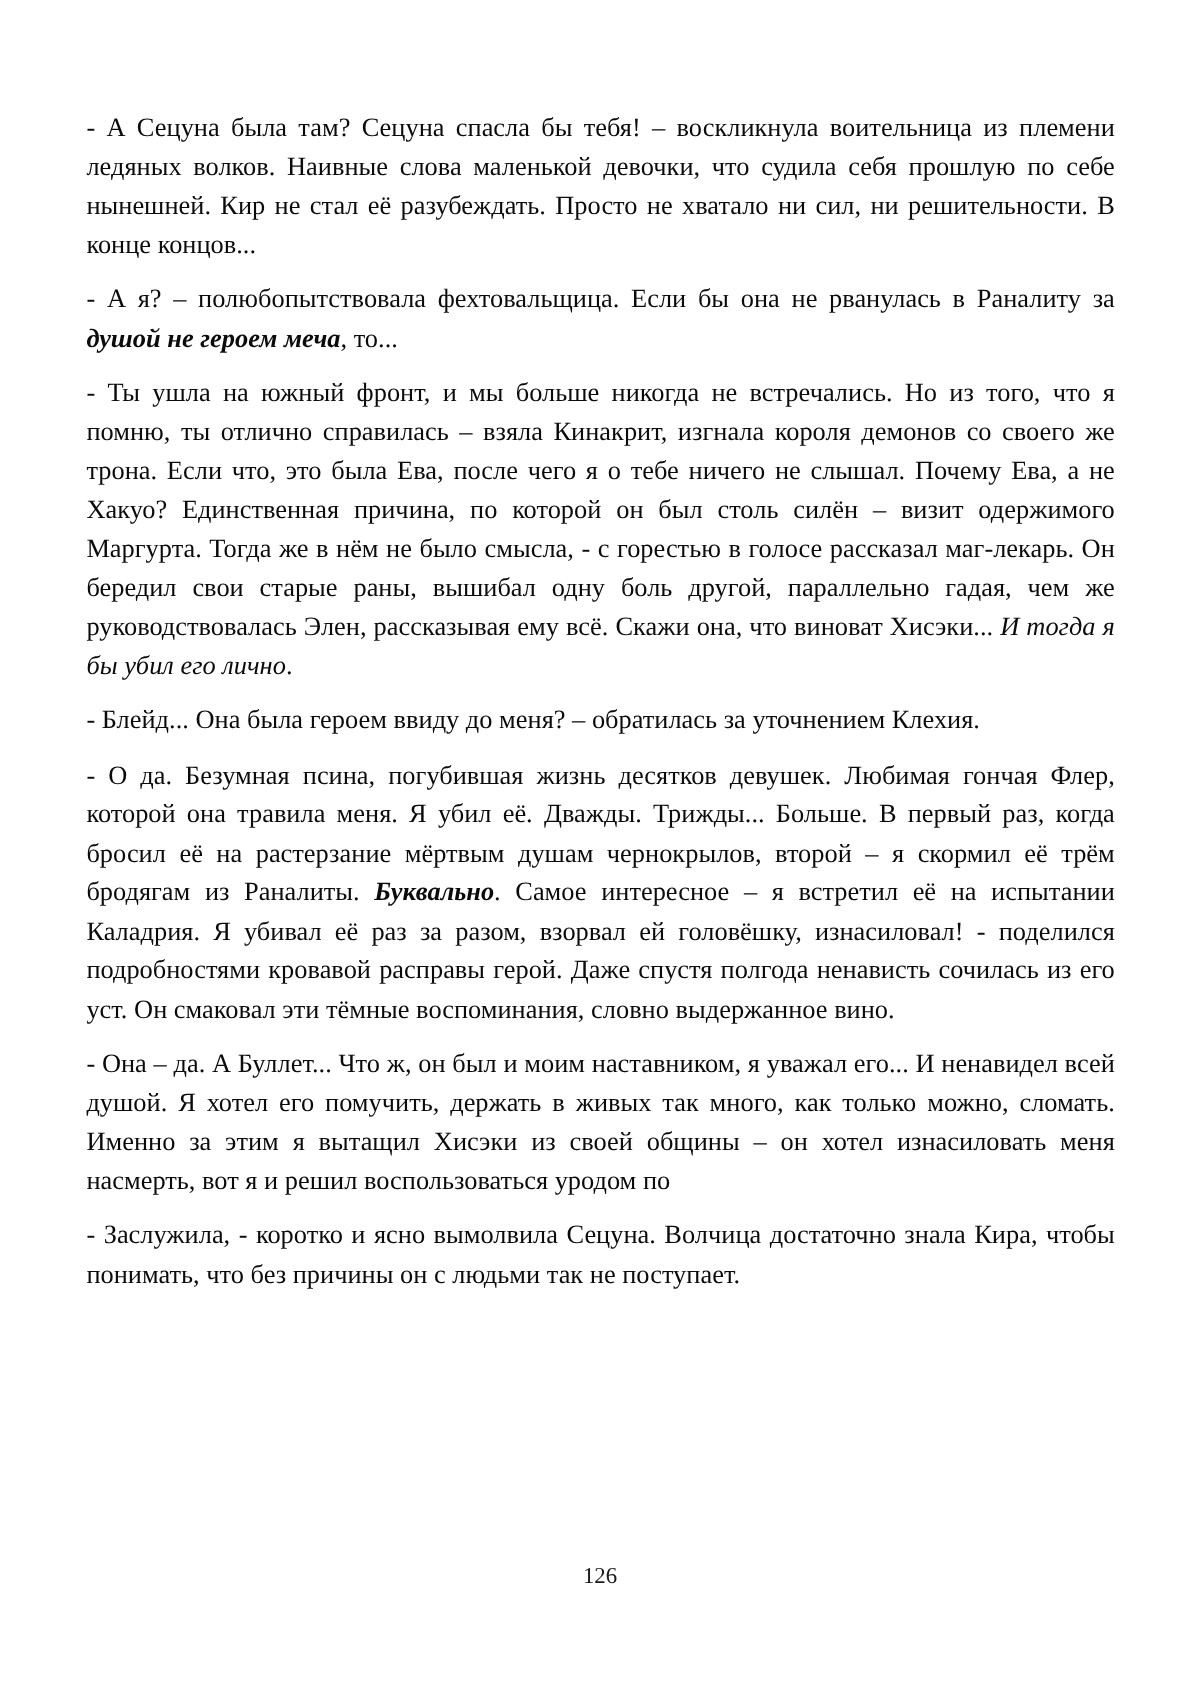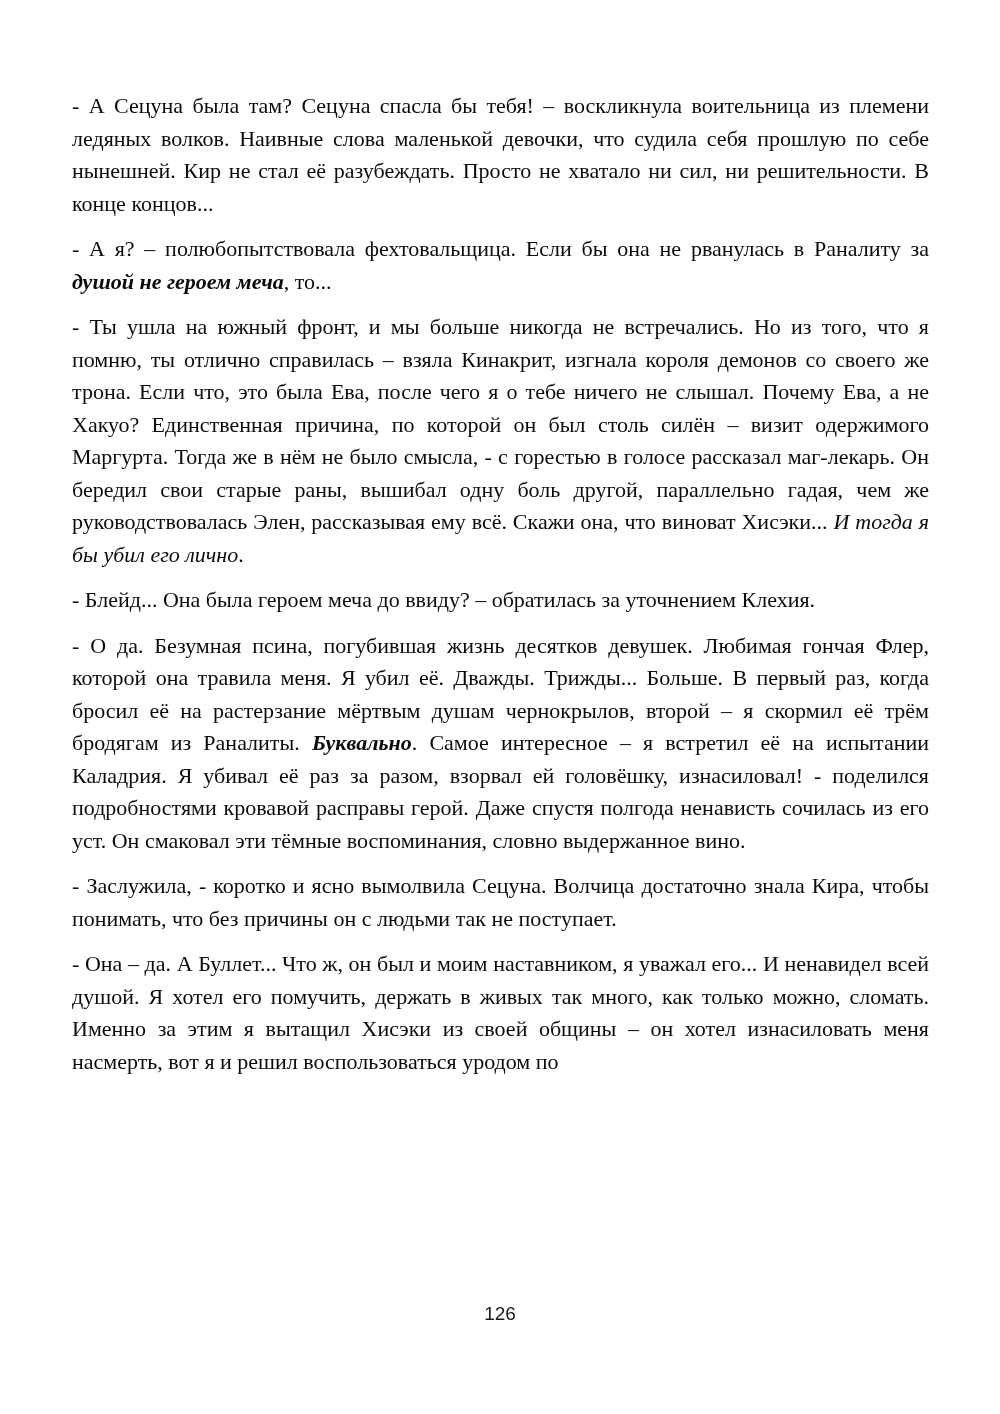--- a/index.html
+++ b/index.html
@@ -31,32 +31,32 @@
   }
   .run.normal { font-weight: normal; font-style: normal; }
   .run.bold-italic { font-weight: 700; font-style: italic; }
   .run.italic { font-style: italic; }
   .page-number {
     position: absolute;
     left: 0;
     top: 1303px;
     width: 100%;
     text-align: center;
-    font-family: Liberation Sans, sans-serif;
+    font-family: Liberation Serif, serif;
     font-size: 19px;
     color: #1a1a1a;
   }
 </style>
 </head>
 <body>
 
 <div class="page">
   <div class="text-block">
       <p class="para"><span class="run normal">- А Сецуна была там? Сецуна спасла бы тебя! – воскликнула воительница из племени ледяных волков. Наивные слова маленькой девочки, что судила себя прошлую по себе нынешней. Кир не стал её разубеждать. Просто не хватало ни сил, ни решительности. В конце концов...</span></p>
       <p class="para"><span class="run normal">- А я? – полюбопытствовала фехтовальщица. Если бы она не рванулась в Раналиту за </span><span class="run bold-italic">душой не героем меча</span><span class="run normal">, то...</span></p>
       <p class="para"><span class="run normal">- Ты ушла на южный фронт, и мы больше никогда не встречались. Но из того, что я помню, ты отлично справилась – взяла Кинакрит, изгнала короля демонов со своего же трона. Если что, это была Ева, после чего я о тебе ничего не слышал. Почему Ева, а не Хакуо? Единственная причина, по которой он был столь силён – визит одержимого Маргурта. Тогда же в нём не было смысла, - с горестью в голосе рассказал маг-лекарь. Он бередил свои старые раны, вышибал одну боль другой, параллельно гадая, чем же руководствовалась Элен, рассказывая ему всё. Скажи она, что виноват Хисэки... </span><span class="run italic">И тогда я бы убил его лично</span><span class="run normal">.</span></p>
-      <p class="para"><span class="run normal">- Блейд... Она была героем меча до ввиду? – обратилась за уточнением Клехия.</span></p>
+      <p class="para"><span class="run normal">- Блейд... Она была героем ввиду до меня? – обратилась за уточнением Клехия.</span></p>
       <p class="para"><span class="run normal">- О да. Безумная псина, погубившая жизнь десятков девушек. Любимая гончая Флер, которой она травила меня. Я убил её. Дважды. Трижды... Больше. В первый раз, когда бросил её на растерзание мёртвым душам чернокрылов, второй – я скормил её трём бродягам из Раналиты. </span><span class="run bold-italic">Буквально</span><span class="run normal">. Самое интересное – я встретил её на испытании Каладрия. Я убивал её раз за разом, взорвал ей головёшку, изнасиловал! - поделился подробностями кровавой расправы герой. Даже спустя полгода ненависть сочилась из его уст. Он смаковал эти тёмные воспоминания, словно выдержанное вино.</span></p>
+      <p class="para"><span class="run normal">- Она – да. А Буллет... Что ж, он был и моим наставником, я уважал его... И ненавидел всей душой. Я хотел его помучить, держать в живых так много, как только можно, сломать. Именно за этим я вытащил Хисэки из своей общины – он хотел изнасиловать меня насмерть, вот я и решил воспользоваться уродом по</span></p>
       <p class="para"><span class="run normal">- Заслужила, - коротко и ясно вымолвила Сецуна. Волчица достаточно знала Кира, чтобы понимать, что без причины он с людьми так не поступает.</span></p>
-      <p class="para"><span class="run normal">- Она – да. А Буллет... Что ж, он был и моим наставником, я уважал его... И ненавидел всей душой. Я хотел его помучить, держать в живых так много, как только можно, сломать. Именно за этим я вытащил Хисэки из своей общины – он хотел изнасиловать меня насмерть, вот я и решил воспользоваться уродом по</span></p>
     </div>
   <div class="page-number">126</div>
 </div>
 
 </body></html>

